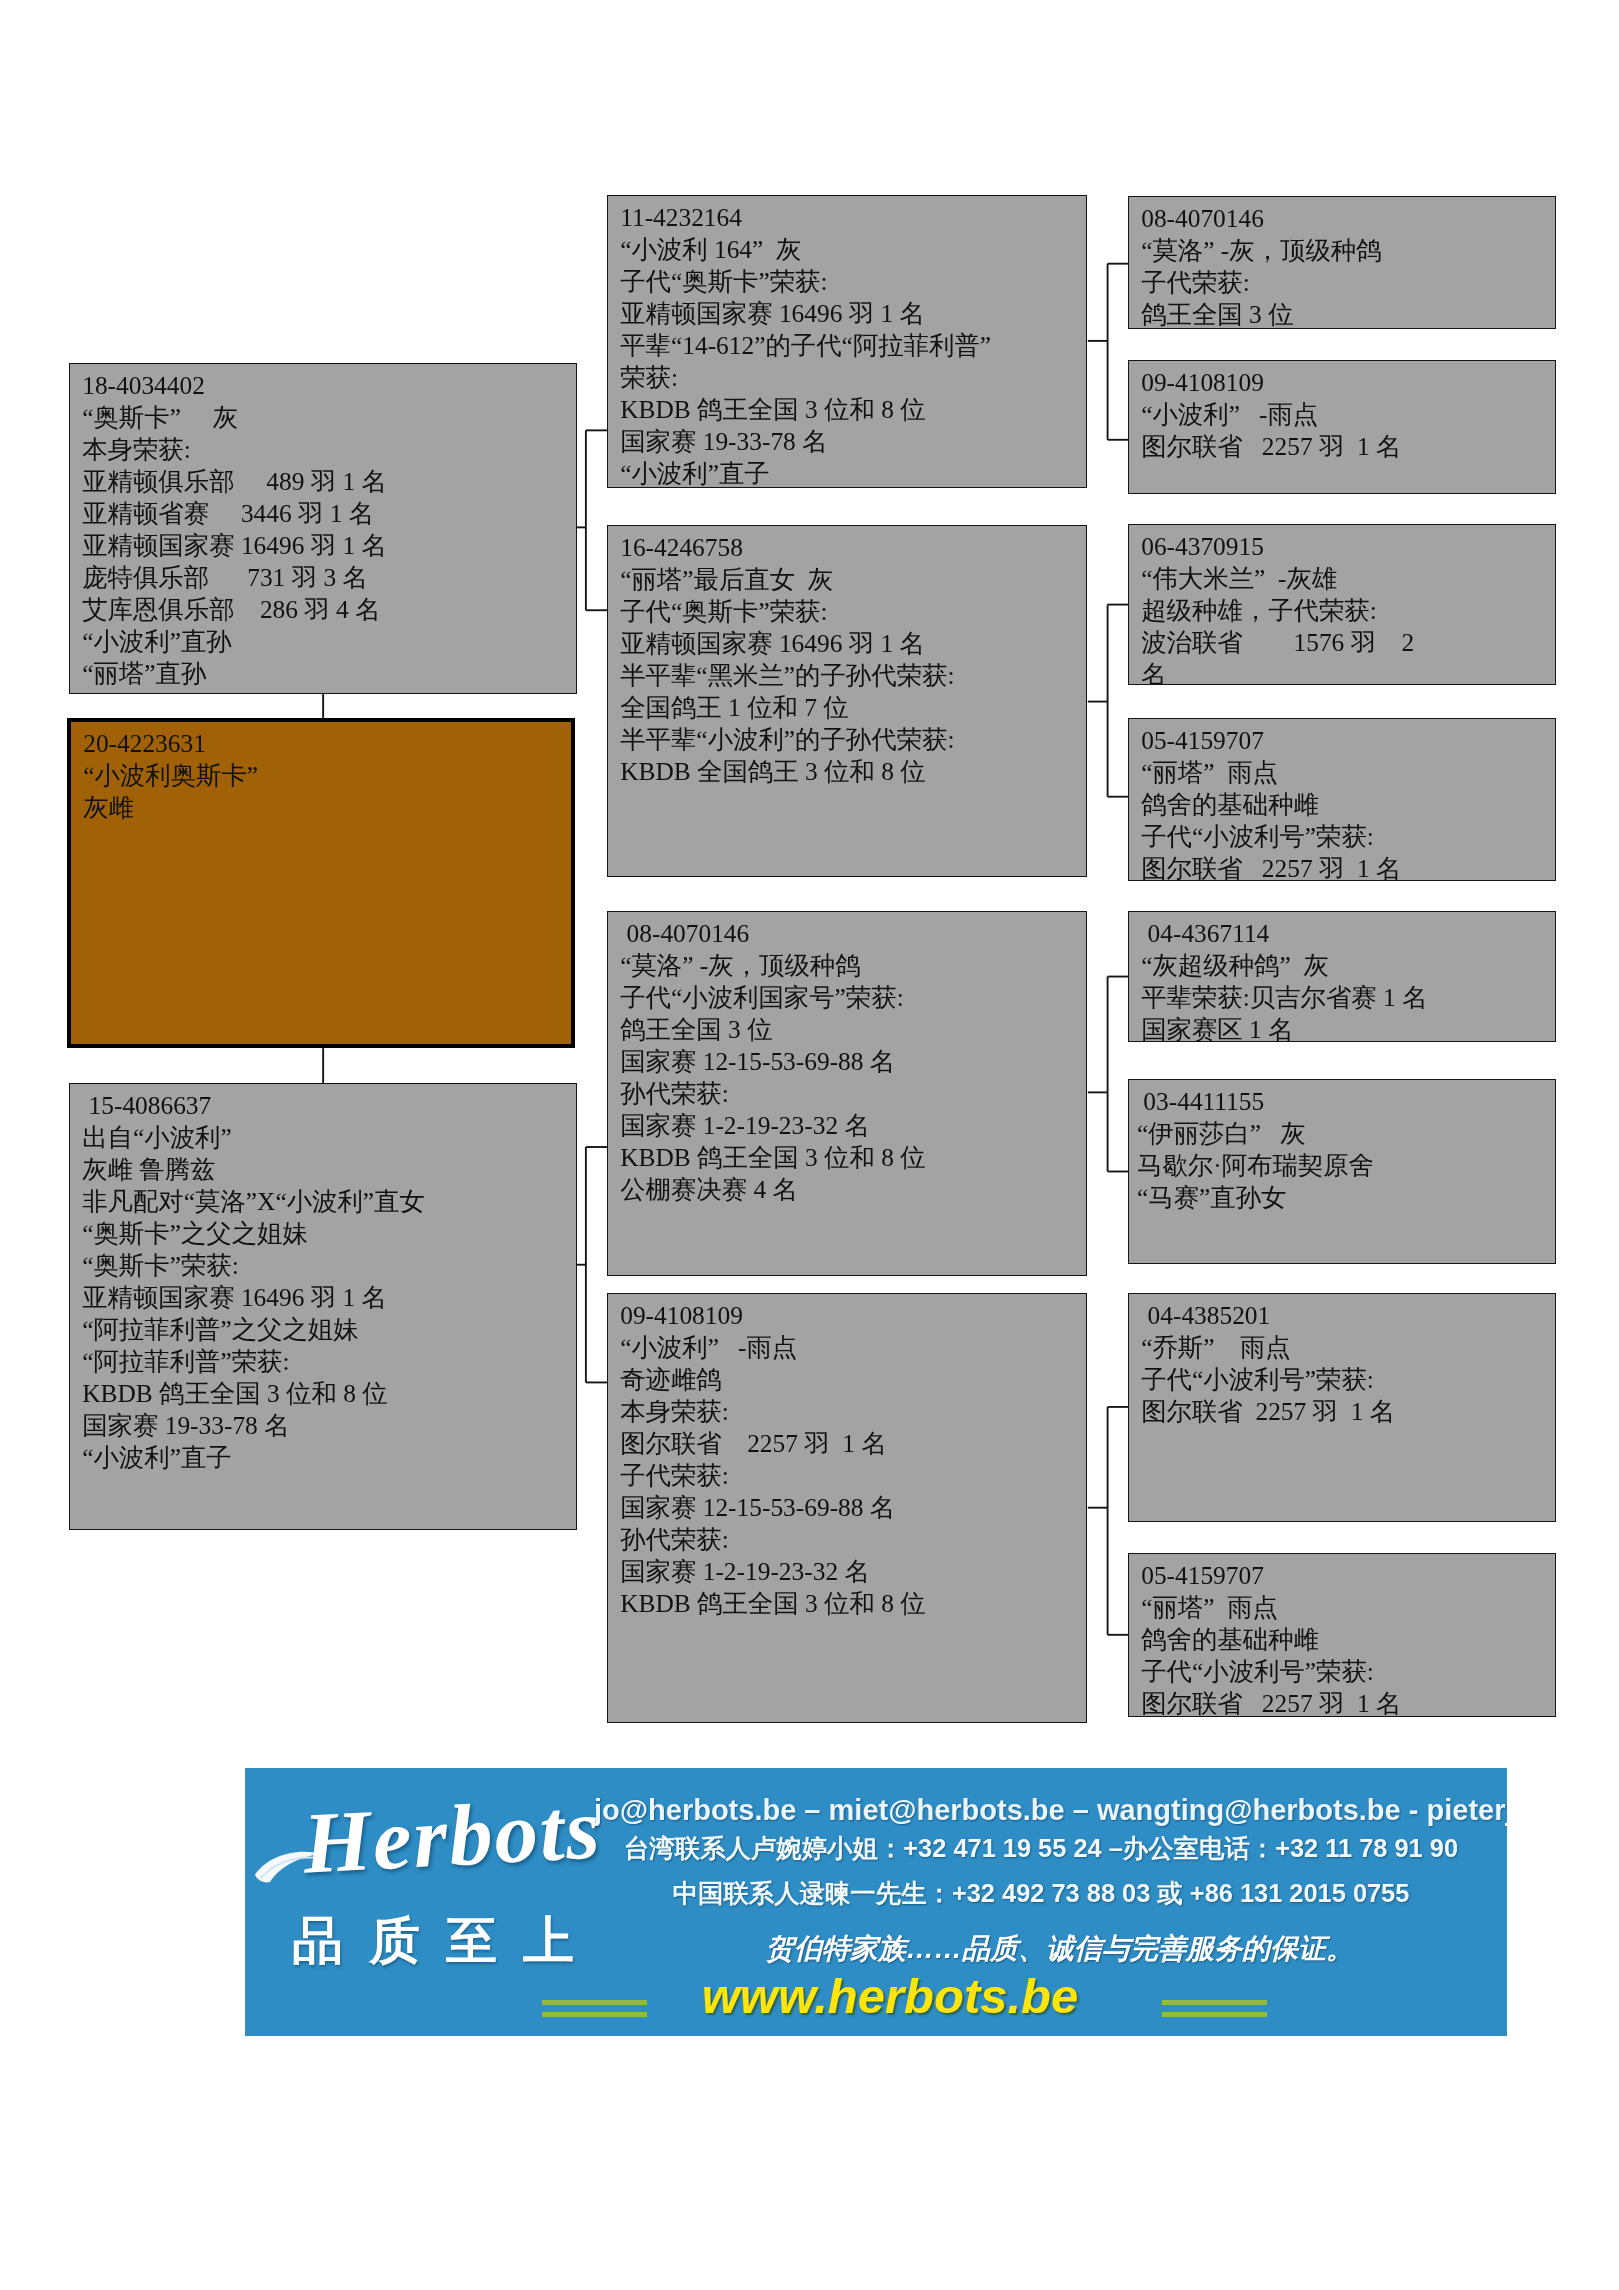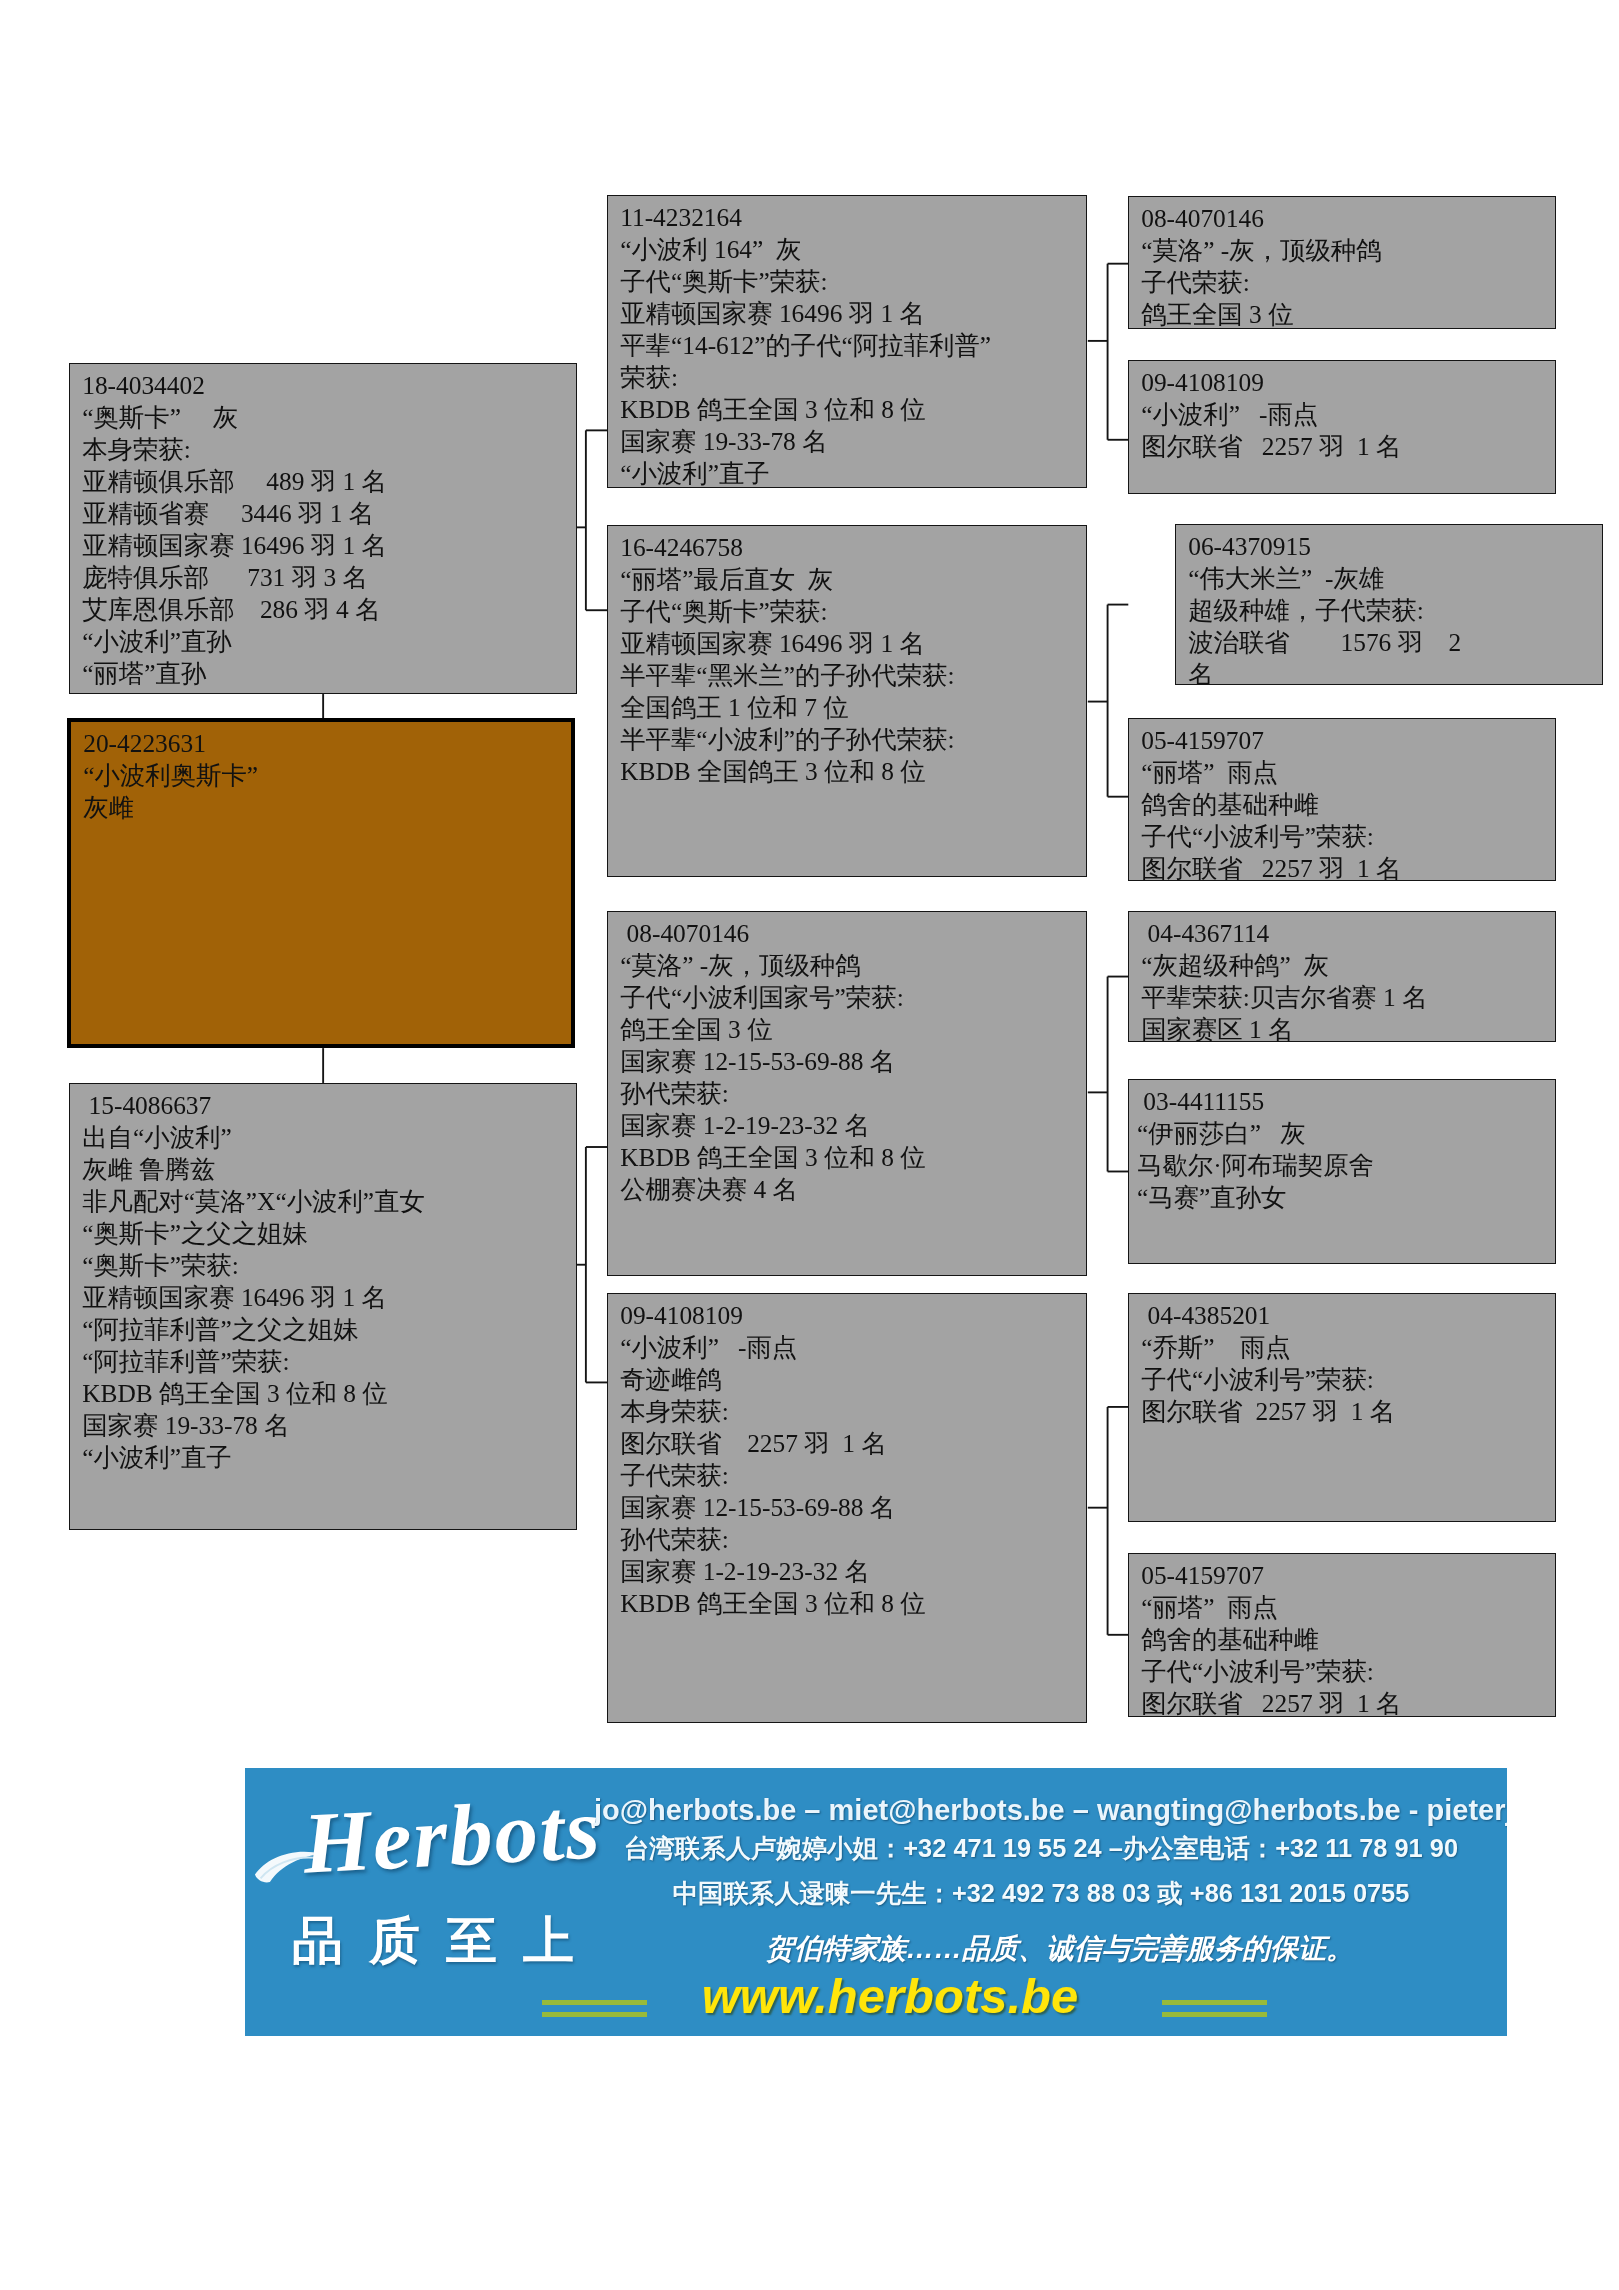--- a/index.html
+++ b/index.html
@@ -36,21 +36,21 @@
   
   .b18 {left:69px;  top:363px;  width:508px; height:331px;}
   .b20 {left:67px;  top:718px;  width:508px; height:330px;}
   .b15 {left:69px;  top:1083px; width:508px; height:447px;}
   .b11 {left:607px; top:195px;  width:480px; height:293px;}
   .b16 {left:607px; top:525px;  width:480px; height:352px;}
   .b08m{left:607px; top:911px;  width:480px; height:365px;}
   .b09m{left:607px; top:1293px; width:480px; height:430px;}
   .b08r{left:1128px;top:196px;  width:428px; height:133px;}
   .b09r{left:1128px;top:360px;  width:428px; height:134px;}
-  .b06 {left:1128px;top:524px;  width:428px; height:161px;margin-left:47px;}
+  .b06 {left:1128px;top:524px;  width:428px; height:161px;}
   .b05a{left:1128px;top:718px;  width:428px; height:163px;}
   .b01 {left:1128px;top:911px;  width:428px; height:131px;}
   .b03 {left:1128px;top:1079px; width:428px; height:185px;padding-left:8px;}
   .b04 {left:1128px;top:1293px; width:428px; height:229px;}
   .b05b{left:1128px;top:1553px; width:428px; height:164px;}
 
   #connectors{position:absolute;left:0;top:0;pointer-events:none;}
   #connectors line{stroke:#151515;stroke-width:2;}
 
   

